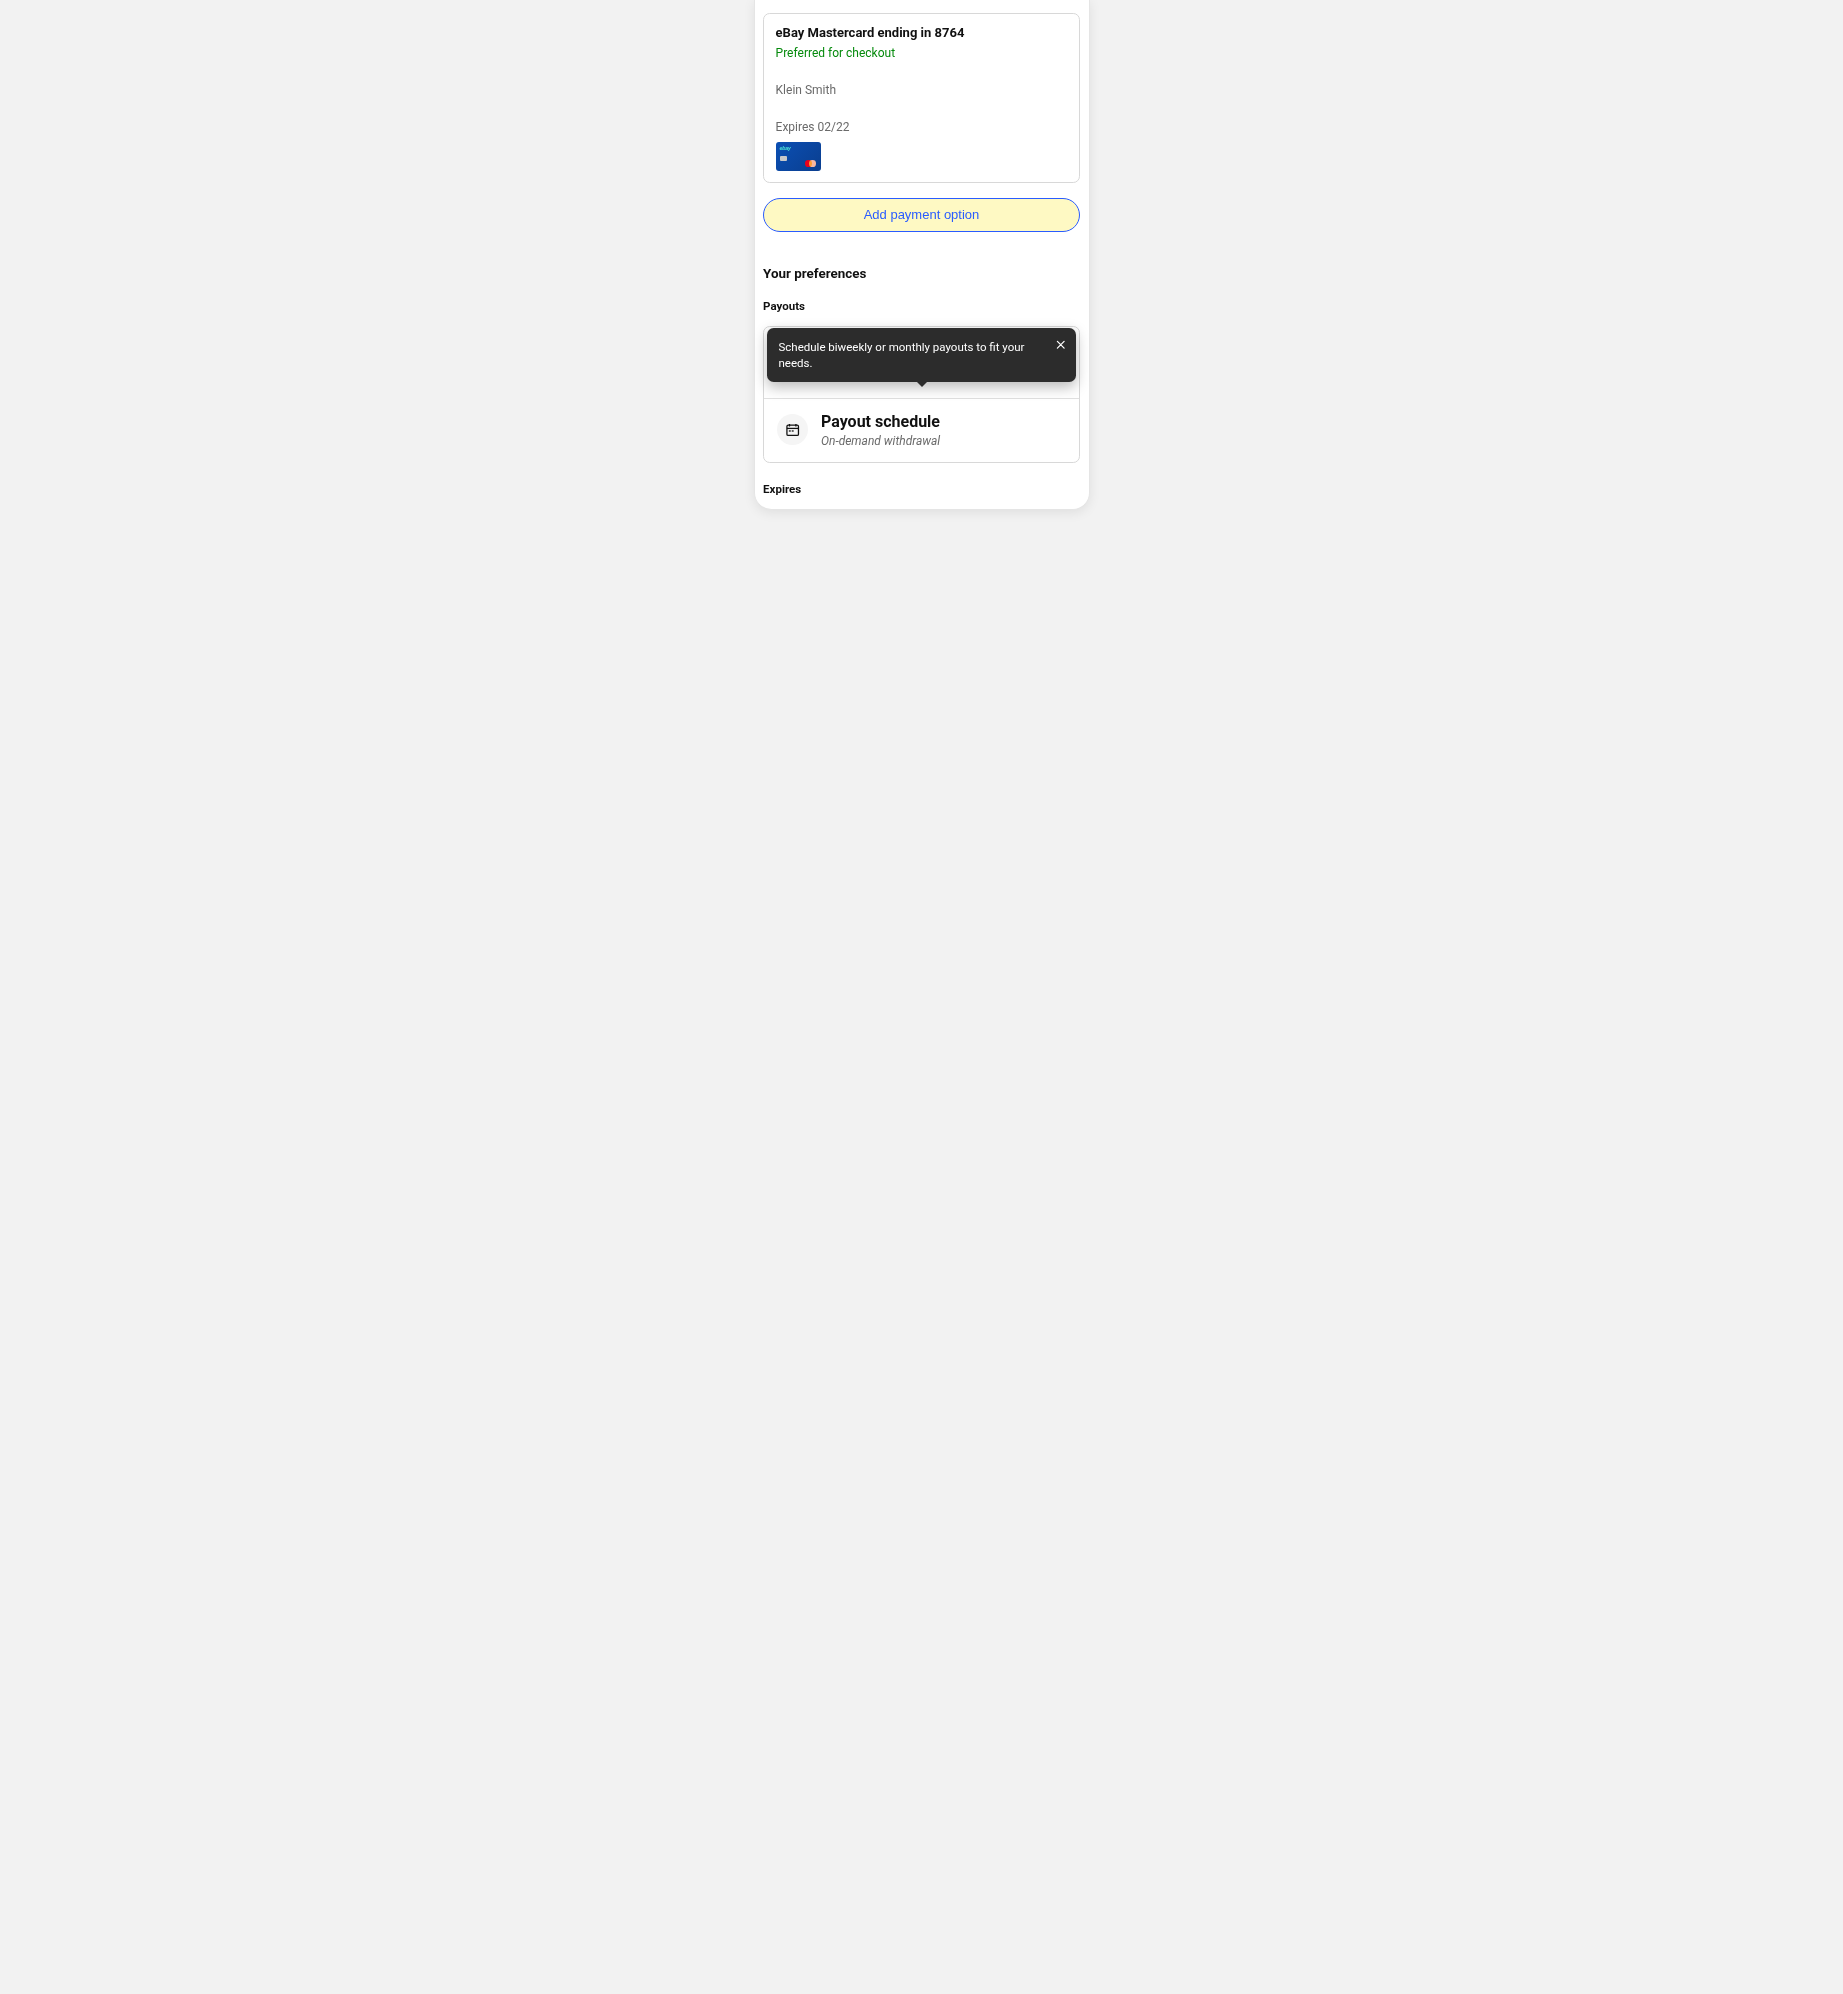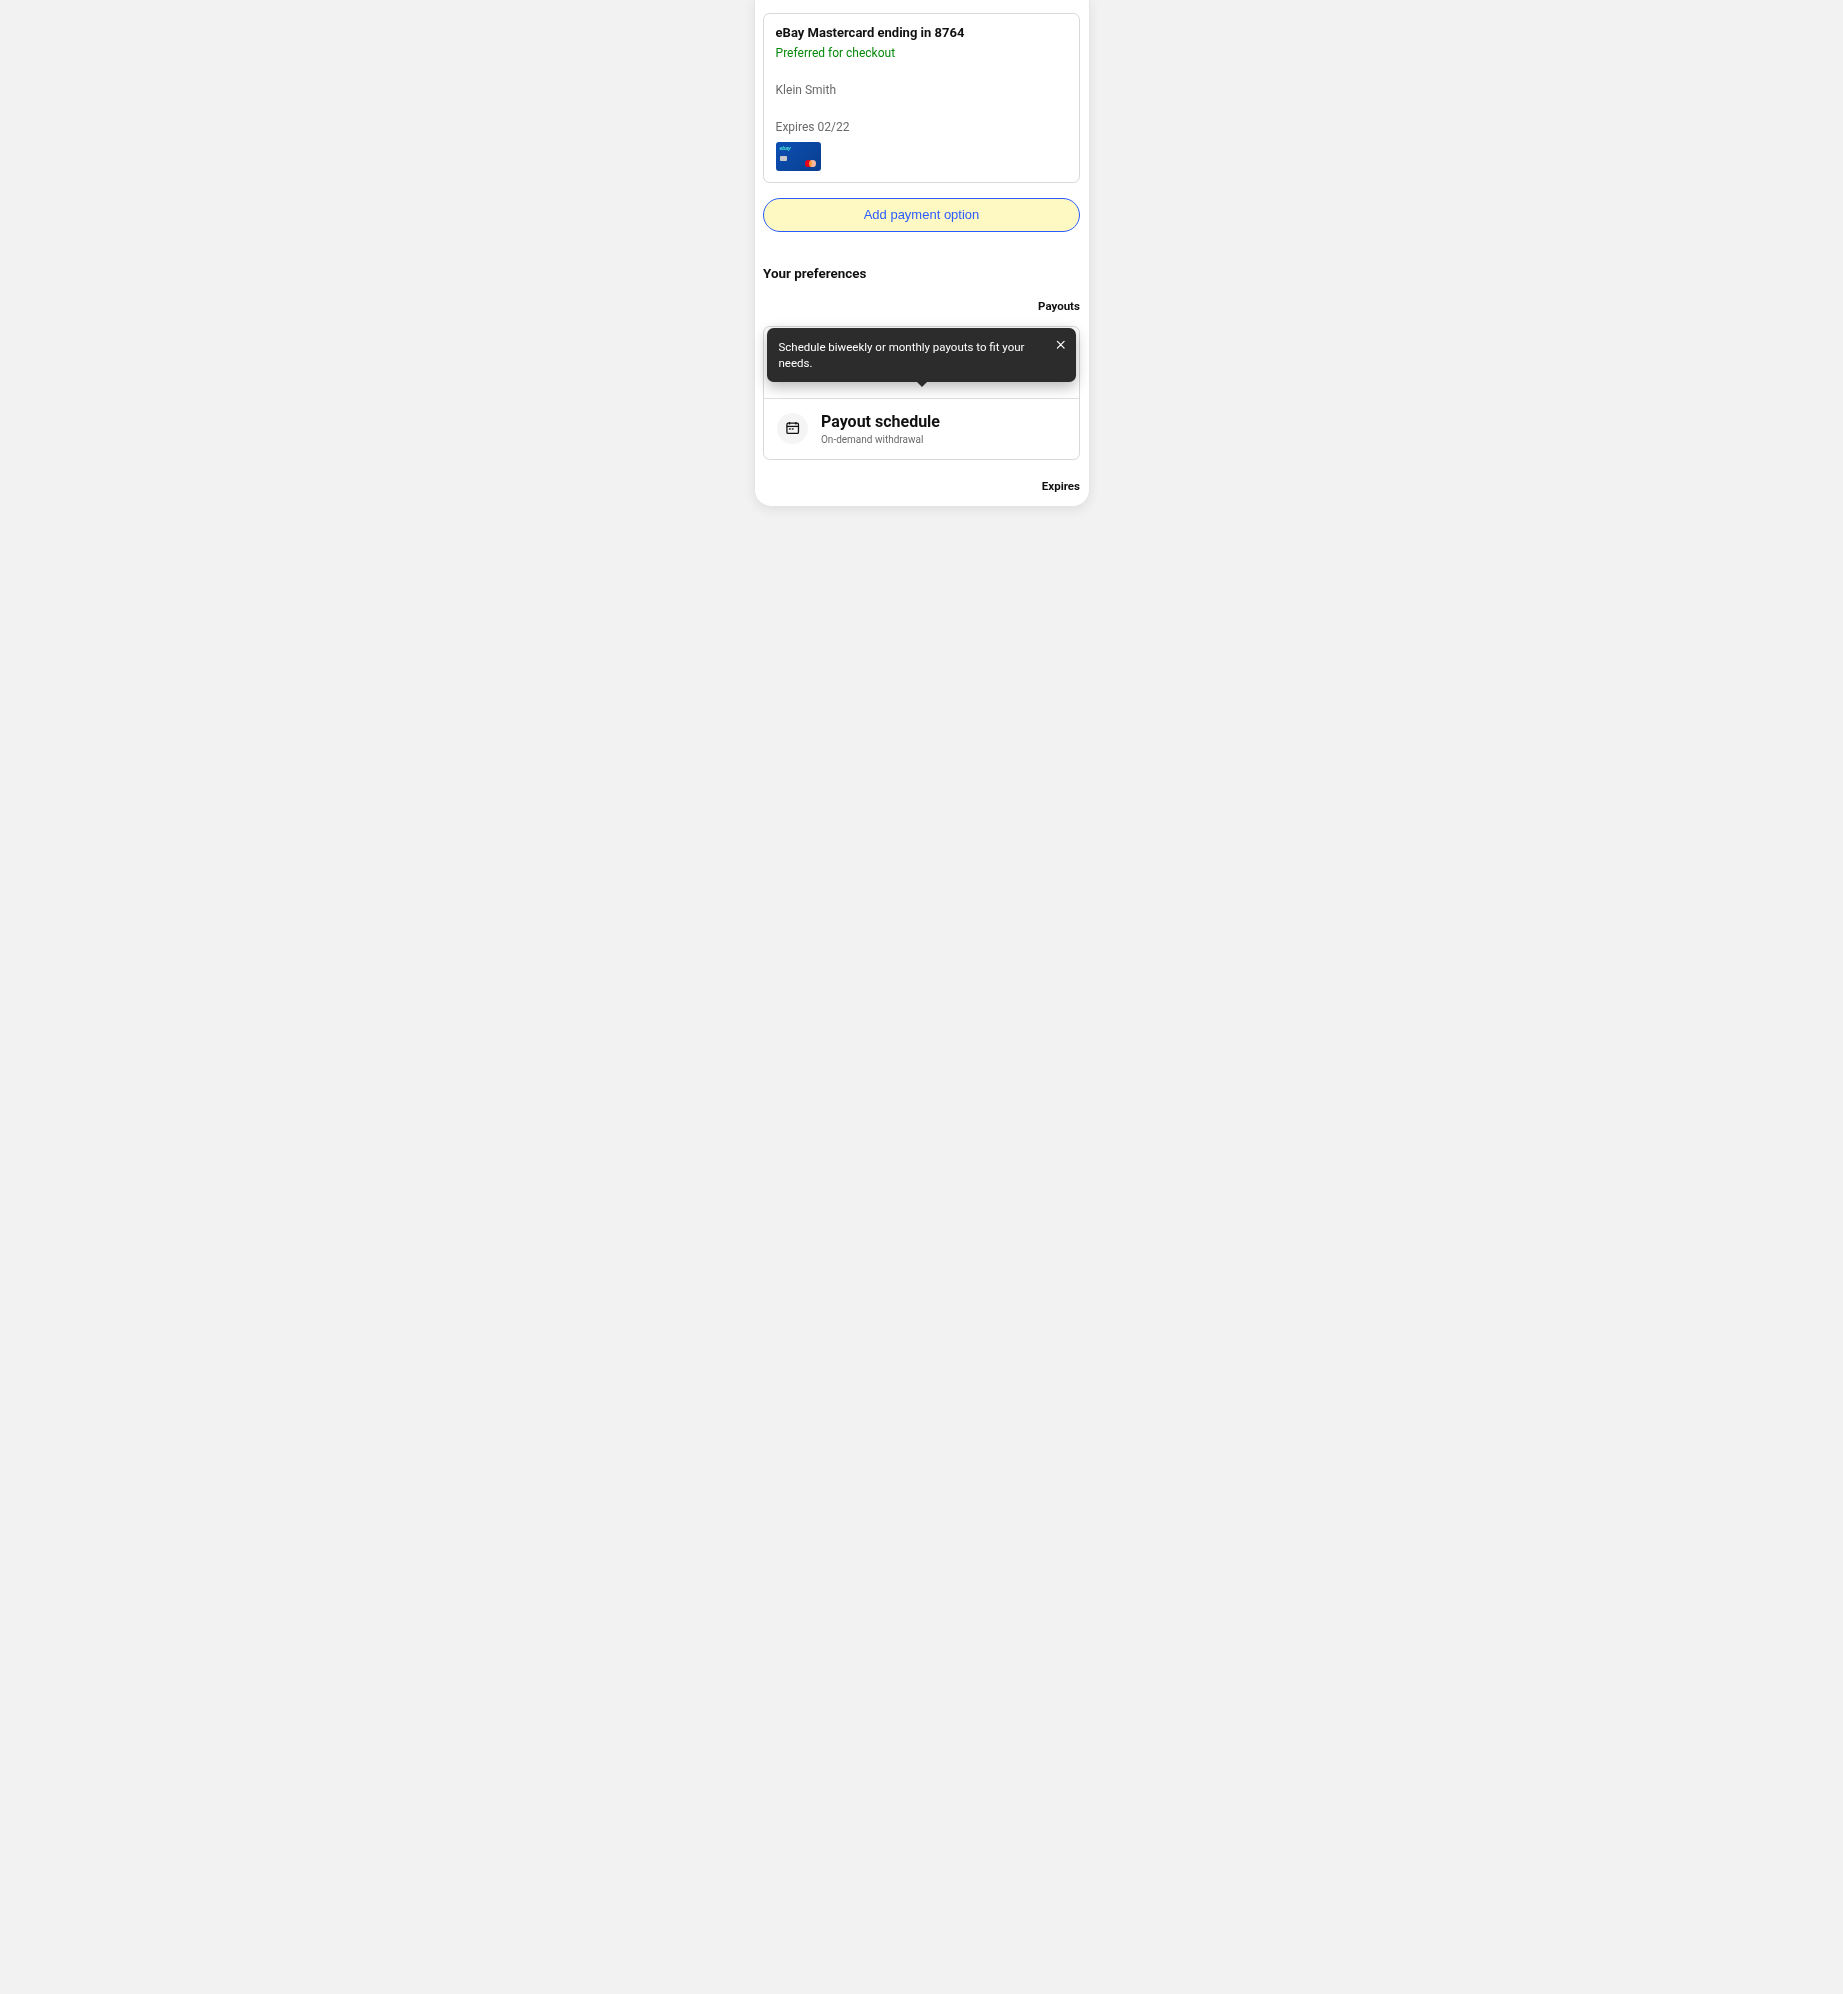--- a/index.html
+++ b/index.html
@@ -114,21 +114,20 @@
     font-weight: 700;
     color: #111;
     margin-top: 34px;
   }
   .section-sub {
     font-size: 11.5px;
     font-weight: 700;
     color: #111;
     margin-top: 18px;
     margin-bottom: 10.6px;
-    text-align: right;
   }
   .payout-card {
     position: relative;
     padding: 0;
     overflow: visible;
   }
   .payout-hidden-top {
     height: 72px;
     border-bottom: 0.5px solid #e0e0e0;
   }
@@ -148,23 +147,24 @@
     justify-content: center;
     flex-shrink: 0;
   }
   .iconcircle svg { width: 15.4px; height: 15.4px; }
   .payout-text .t1 {
     font-size: 16px;
     font-weight: 700;
     color: #111;
   }
   .payout-text .t2 {
-    font-size: 10px;
+    font-size: 12px;
     color: #6a6a6a;
     margin-top: 2.9px;
+    font-style: italic;
   }
   .tooltip {
     position: absolute;
     left: 2.9px;
     right: 2.9px;
     top: 1px;
     background: #2c2c2c;
     color: #fff;
     border-radius: 6.7px;
     padding: 10.6px 30px 10.6px 11.5px;

